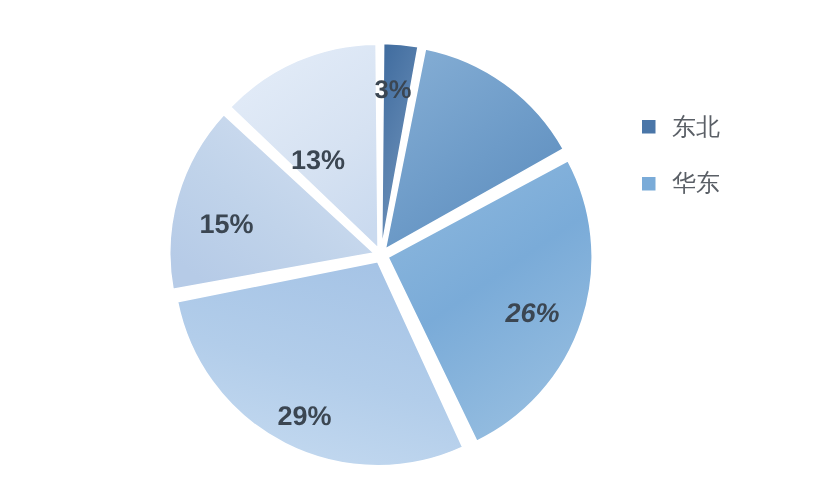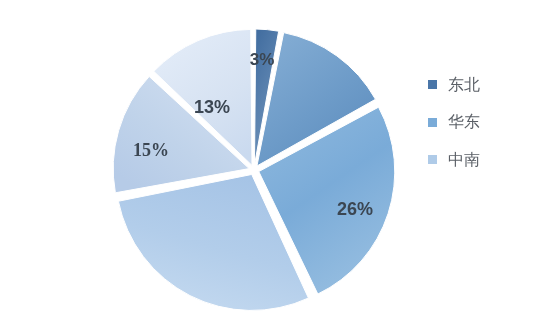--- a/index.html
+++ b/index.html
@@ -114,33 +114,30 @@
           <path d="M 254.47054156659257 165.0221901769846 L 255.78 29.03 A 136 136 0 0 1 278.67 31.19 Z" fill="url(#g0)" stroke="#ffffff" stroke-width="1"></path>
           <path d="M 256.93892626146237 165.95491502812527 L 283.70 32.61 A 136 136 0 0 1 375.48 99.30 Z" fill="url(#g1)" stroke="#ffffff" stroke-width="1"></path>
           <path d="M 258.75528258147574 171.54508497187473 L 378.56 107.17 A 136 136 0 0 1 317.84 294.04 Z" fill="url(#g2)" stroke="#ffffff" stroke-width="1"></path>
           <path d="M 251.73004750130227 174.45503262094184 L 308.45 298.06 A 136 136 0 0 1 118.39 201.22 Z" fill="url(#g3)" stroke="#ffffff" stroke-width="1"></path>
           <path d="M 249.1985315716153 168.60504446980386 L 115.37 192.81 A 136 136 0 0 1 149.17 76.46 Z" fill="url(#g4)" stroke="#ffffff" stroke-width="1"></path>
           <path d="M 252.0142605468261 165.41122687158008 L 153.77 71.37 A 136 136 0 0 1 250.71 29.42 Z" fill="url(#g5)" stroke="#ffffff" stroke-width="1"></path>
         </g>
     </svg>
 
     <div class="slice-label small" style="left:262px; top:60px;">3%</div>
-    <div class="slice-label" style="left:355px; top:209px;">26%</div>
-    <div class="slice-label" style="left:151px; top:150px;font-family:Liberation Serif, serif;">15%</div>
+    <div class="slice-label" style="left:355px; top:209px;font-style:italic;">26%</div>
+    <div class="slice-label" style="left:203px; top:278px;">29%</div>
+    <div class="slice-label" style="left:151px; top:150px;">15%</div>
     <div class="slice-label" style="left:212px; top:70px;margin-top:37px;">13%</div>
   </div>
 
   <div id="legend">
       <div class="legend-item">
         <span class="legend-swatch" style="background: rgb(74, 118, 168);"></span>
         <span class="legend-label">东北</span>
       </div>
       <div class="legend-item">
         <span class="legend-swatch" style="background: rgb(122, 171, 216);"></span>
         <span class="legend-label">华东</span>
       </div>
-      <div class="legend-item">
-        <span class="legend-swatch" style="background: rgb(175, 203, 232);"></span>
-        <span class="legend-label">中南</span>
-      </div>
     </div>
 
 </div>
 
 </body></html>

